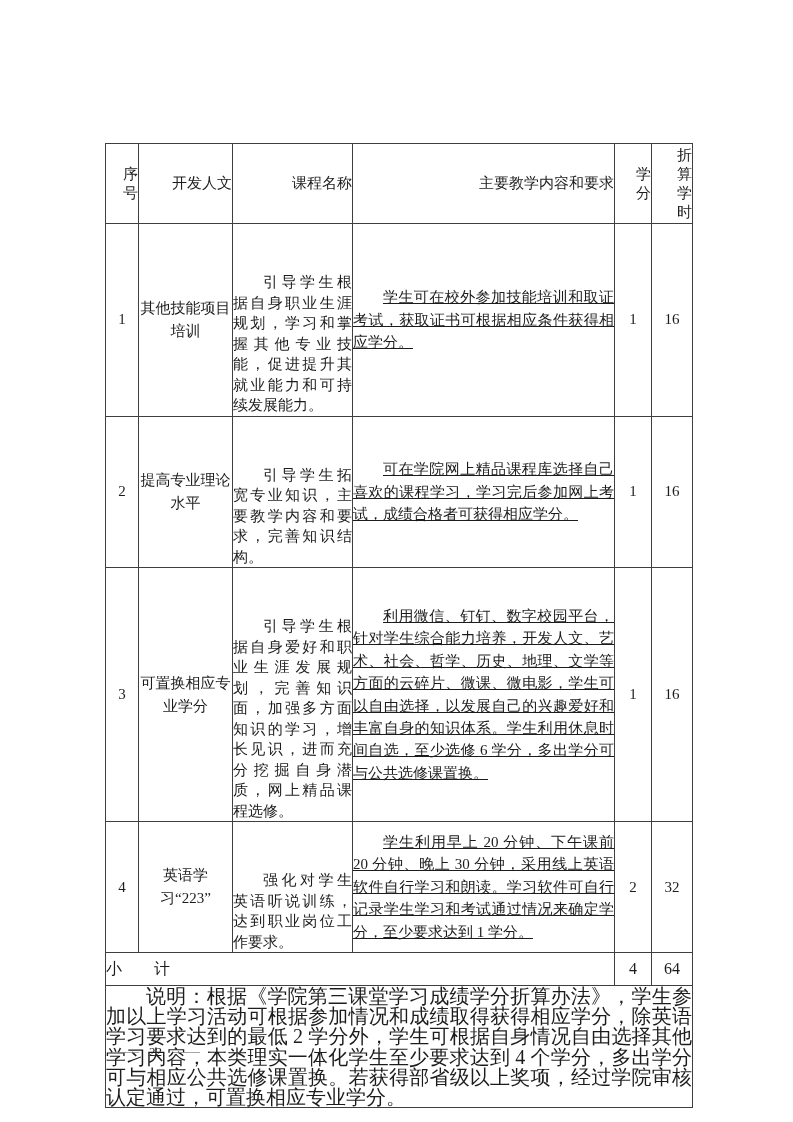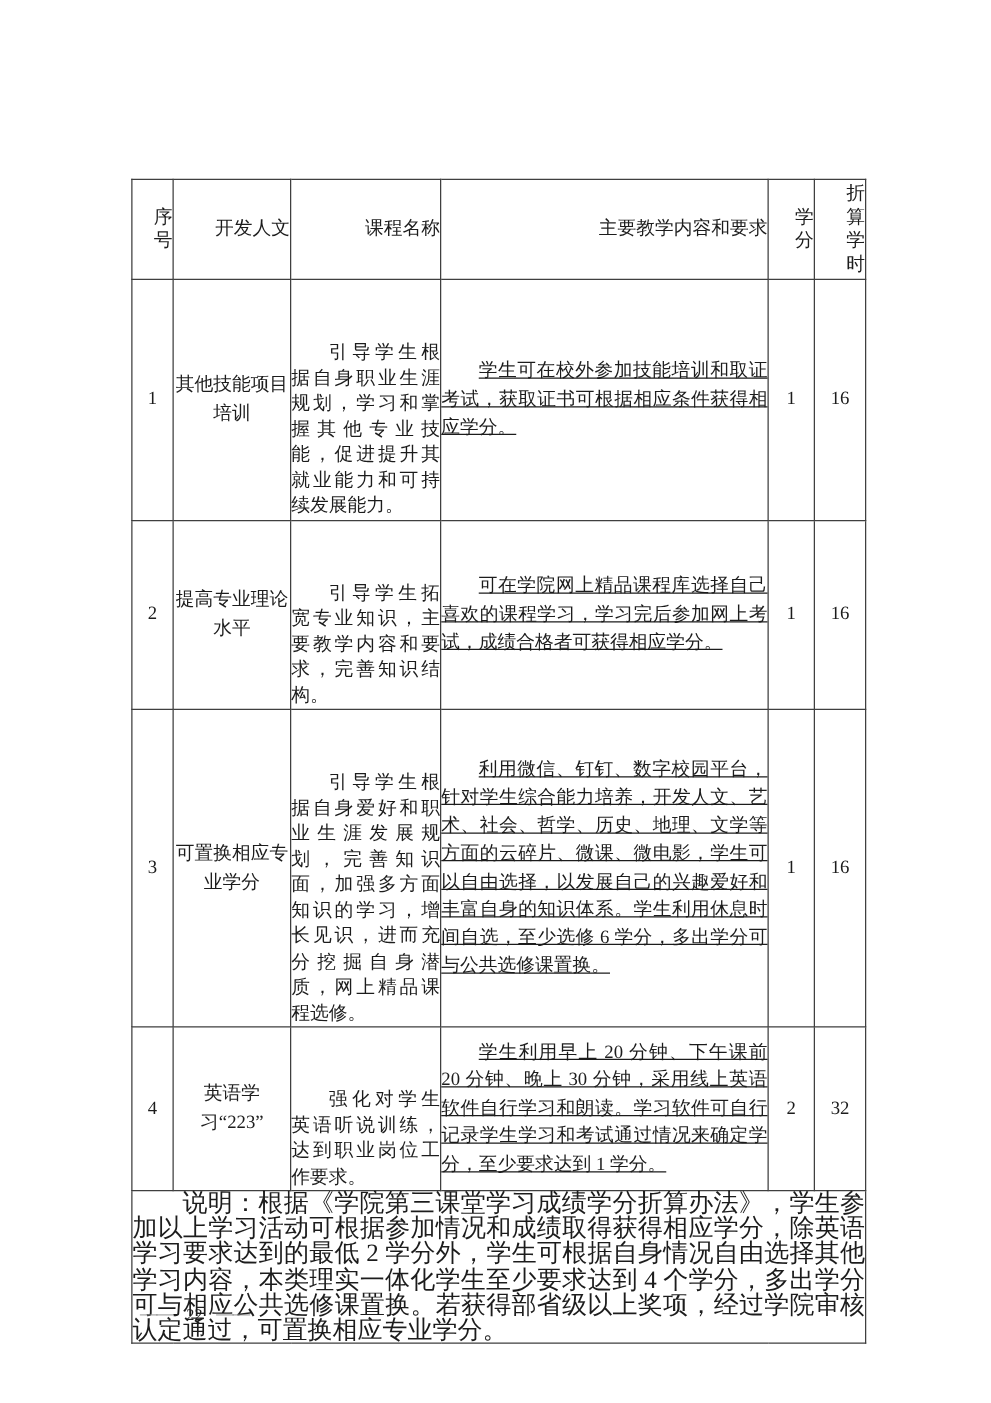--- a/index.html
+++ b/index.html
@@ -136,20 +136,25 @@
     <td class="goal-cell">
           <p>强化对学生英语听说训练，达到职业岗位工作要求。</p>
         </td>
     <td class="content-cell">
           <p>学生利用早上 20 分钟、下午课前 20 分钟、晚上 30 分钟，采用线上英语软件自行学习和朗读。学习软件可自行记录学生学习和考试通过情况来确定学分，至少要求达到 1 学分。</p>
         </td>
     <td class="center">2</td>
     <td class="center">32</td>
   </tr>
 
+  <tr class="r-sub">
+    <td class="subtotal-label" colspan="4">小　　计</td>
+    <td class="subtotal-val">4</td>
+    <td class="subtotal-val">64</td>
+  </tr>
 
   <tr class="r-note">
     <td class="note-cell" colspan="6">
       <p>说明：根据《学院第三课堂学习成绩学分折算办法》，学生参加以上学习活动可根据参加情况和成绩取得获得相应学分，除英语学习要求达到的最低 2 学分外，学生可根据自身情况自由选择其他学习内容，本类理实一体化学生至少要求达到 4 个学分，多出学分可与相应公共选修课置换。若获得部省级以上奖项，经过学院审核认定通过，可置换相应专业学分。</p>
     </td>
   </tr>
 </tbody>
   </table>
 
 <div class="page-number">

